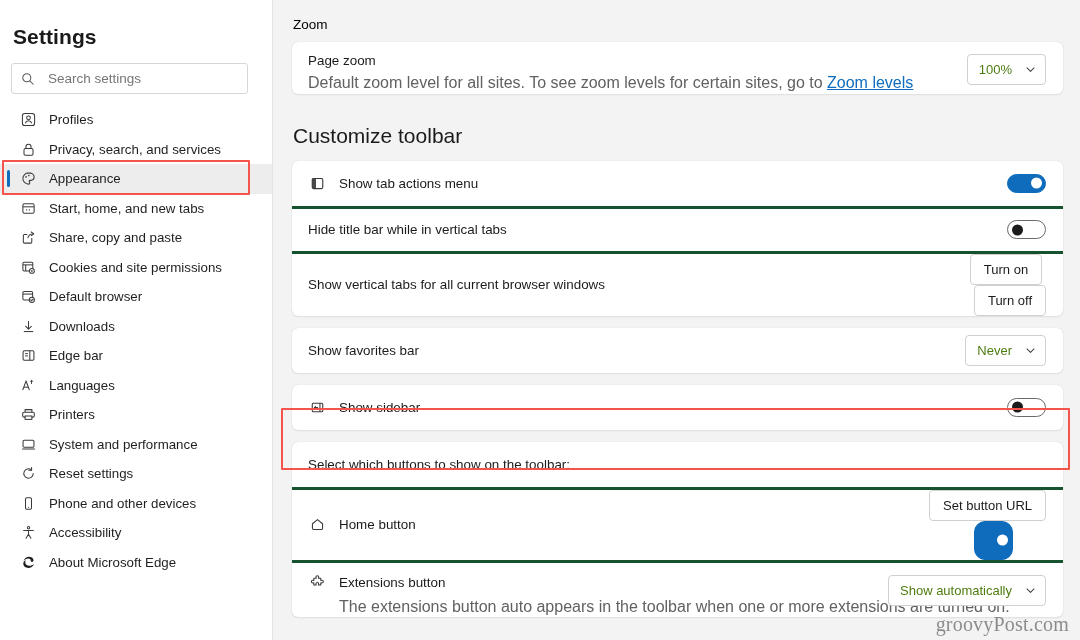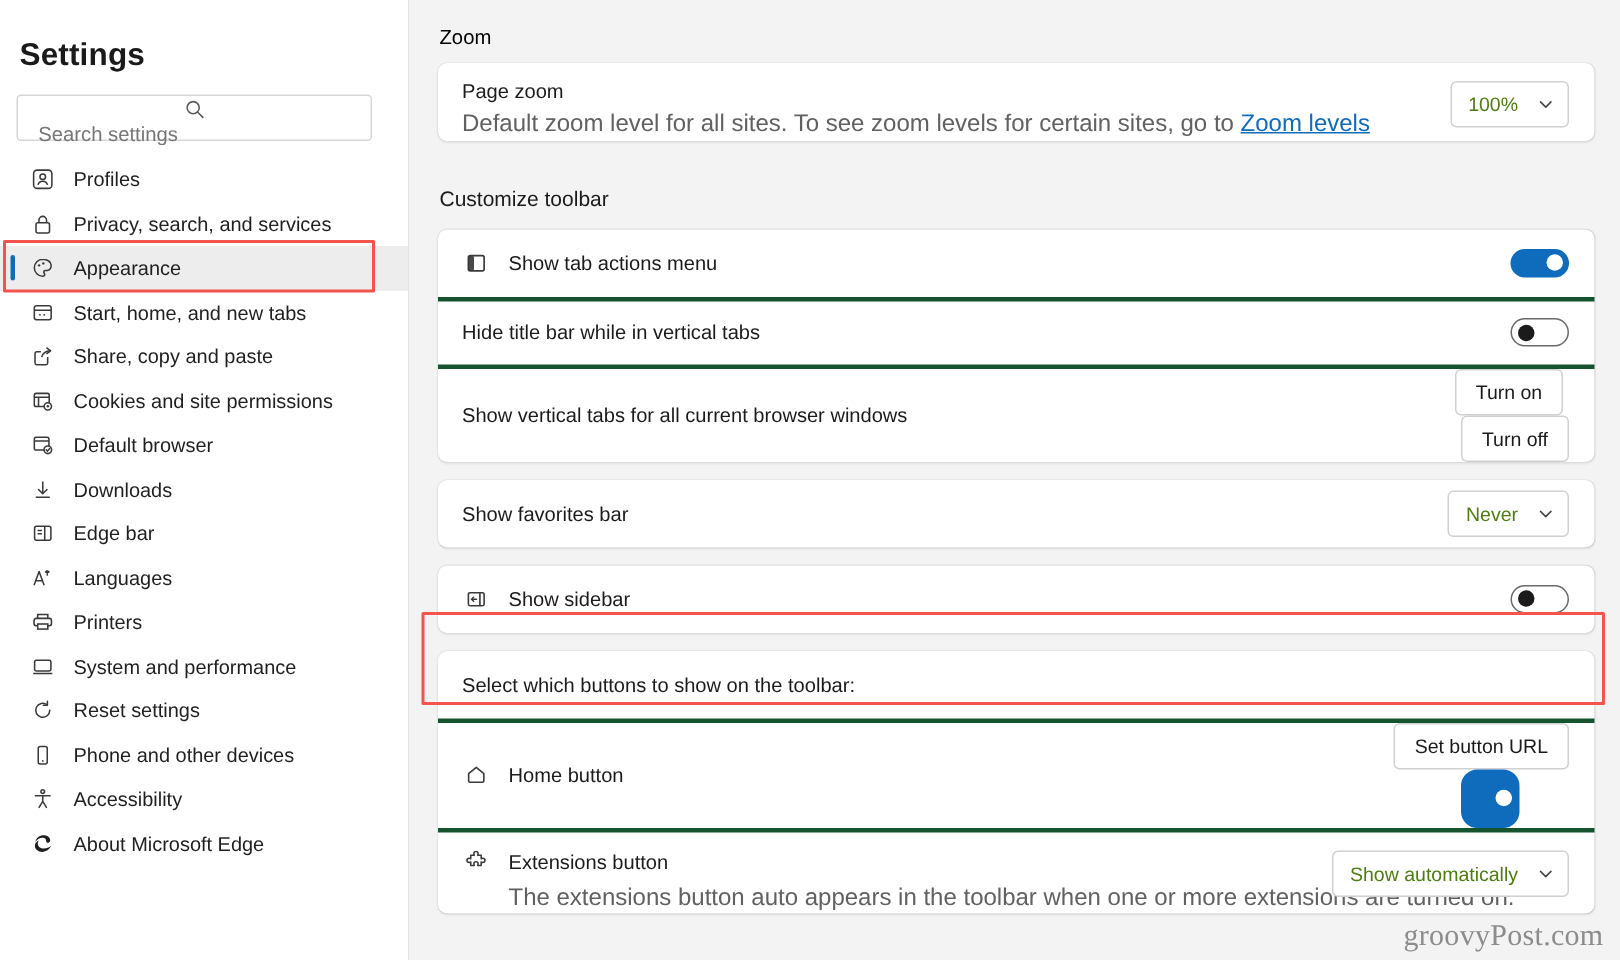--- a/index.html
+++ b/index.html
@@ -21,21 +21,21 @@
   }
   .settings-title {
     font-size: 21px; font-weight: 600; color: #1a1a1a;
     padding: 25px 0 0 13px; letter-spacing: .1px;
   }
   .search-wrap { padding: 14px 24px 0 11px; }
   .search-box {
     display: flex; align-items: center;
     height: 31px;
     border: 1px solid #d6d6d6; border-radius: 3px;
-    background: #fff; padding: 0 9px; flex-direction: column;
+    background: #fff; padding: 0 9px;
   }
   .search-box .s-icon { flex: 0 0 18px; height: 14px; display: flex; align-items: center; }
   .search-input {
     border: none; outline: none; background: transparent;
     font-family: "Liberation Sans", sans-serif;
     font-size: 13.5px; color: #444; margin-left: 9px; width: 100%;
   }
   .search-input::placeholder { color: #767676; }
 
   .nav { margin-top: 11px; }
@@ -63,21 +63,21 @@
   #annot-appearance { left: 2px; top: 160px; width: 248px; height: 35px; }
 
   
   .main {
     flex: 1; height: 640px; background: #f3f3f3;
     padding: 14px 17px 0 19px;
     overflow: hidden; position: relative;
   }
   .section-label { font-size: 13.5px; color: #000000; margin: 3px 0 10px 1px; }
   .section-head {
-    font-size: 14px; color: #1b1b1b; font-weight: 400;
+    font-size: 21px; color: #1b1b1b; font-weight: 400;
     margin: 30px 0 13px 1px;
   }
   .card {
     background: #fff; border-radius: 6px;
     box-shadow: 0 0 1px rgba(0,0,0,.18), 0 1px 2px rgba(0,0,0,.07);
     margin-bottom: 12px;
   }
   .row {
     display: flex; align-items: center;
     padding: 0 17px 0 16px;

